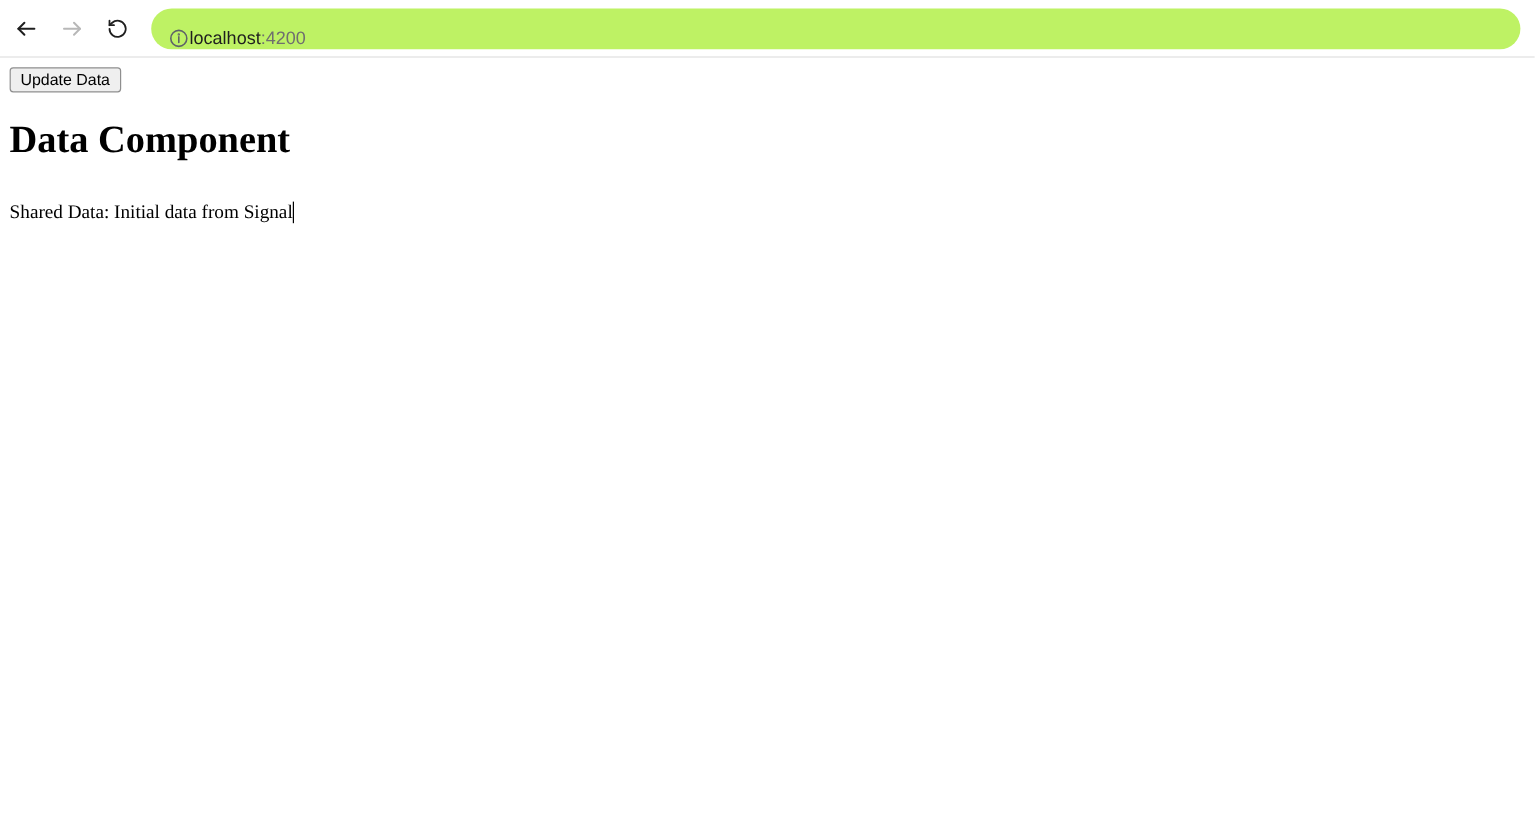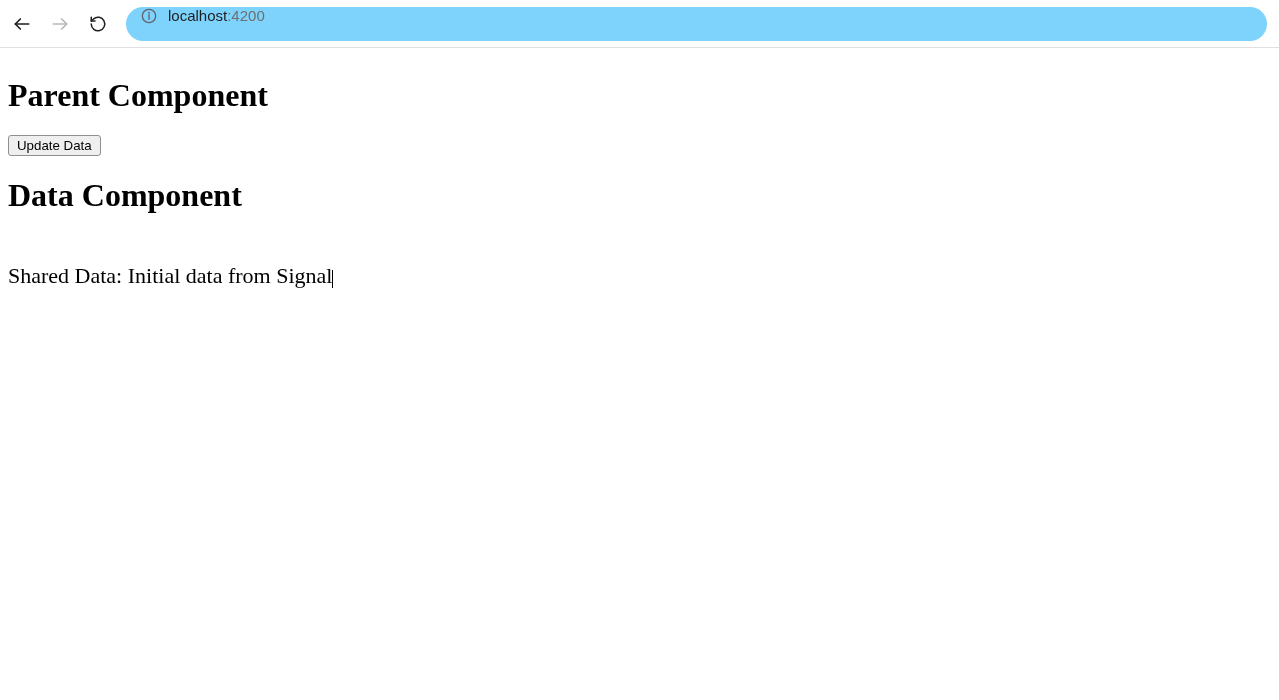--- a/index.html
+++ b/index.html
@@ -35,26 +35,26 @@
       justify-content: center;
       cursor: pointer;
       color: #1f1f1f;
     }
     .nav-icon.disabled {
       color: #b8b8b8;
     }
     .address-bar {
       flex: 1;
       display: flex;
-      align-items: flex-start;
+      align-items: flex-end;
       height: 34px;
-      background: #7dd3fc;
+      background: #bef264;
       border-radius: 17px;
       padding: 0 14px;
-      gap: 10px;
+      gap: 0;
     }
     .info-icon {
       width: 18px;
       height: 18px;
       display: flex;
       align-items: center;
       justify-content: center;
       color: #5f6368;
     }
     .url-text {
@@ -81,22 +81,22 @@
       font-family: Arial, sans-serif;
       font-size: 13.3px;
       padding: 2px 8px;
       background: #efefef;
       border: 1px solid #8f8f8f;
       border-radius: 3px;
       cursor: pointer;
       margin: 0;
     }
     .shared-text {
-      font-size: 22px;
-      margin: 28px 0;
+      font-size: 16px;
+      margin: 12px 0;
       position: relative;
       display: inline-block;
     }
     .cursor-line {
       display: inline-block;
       width: 1px;
       height: 18px;
       background: #000;
       vertical-align: text-bottom;
       margin-left: 0px;
@@ -132,17 +132,16 @@
         <circle cx="12" cy="12" r="10"></circle>
         <line x1="12" y1="10" x2="12" y2="17"></line>
         <circle cx="12" cy="7" r="0.5" fill="currentColor"></circle>
       </svg>
     </div>
     <span class="url-text"><span class="url-host">localhost</span><span class="url-port">:4200</span></span>
   </div>
 </div>
 
 <div class="page-content">
-  <h1>Parent Component</h1>
   <button class="update-btn">Update Data</button>
   <h1>Data Component</h1>
   <p class="shared-text"><span>Shared Data: Initial data from Signal</span><span class="cursor-line"></span></p>
 </div>
 
 </body></html>

